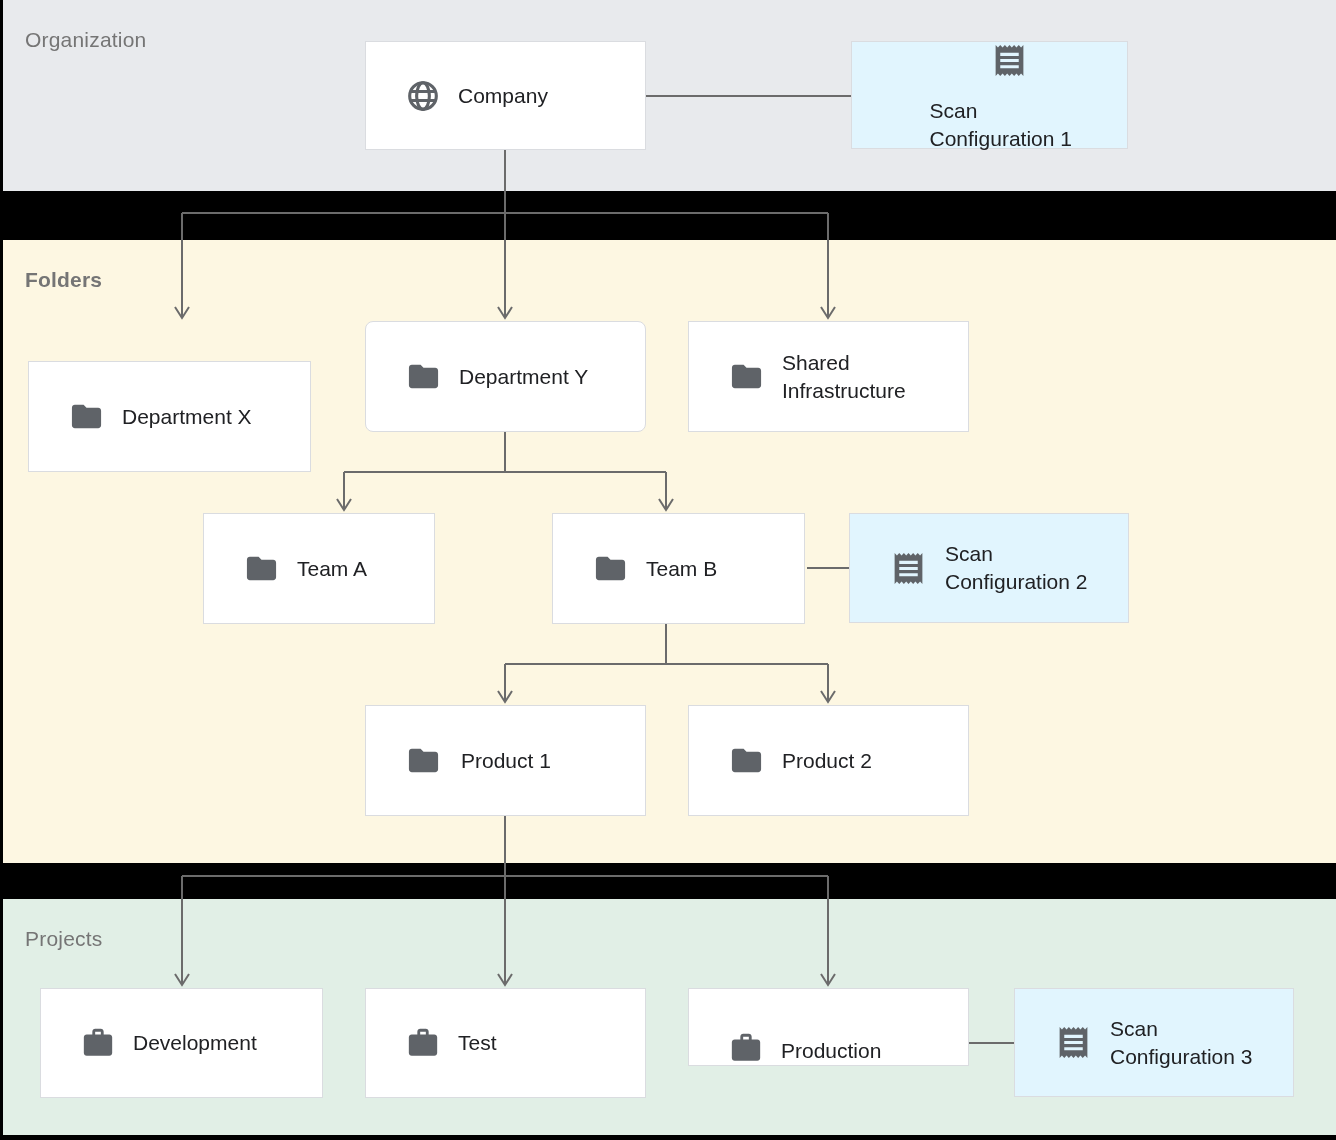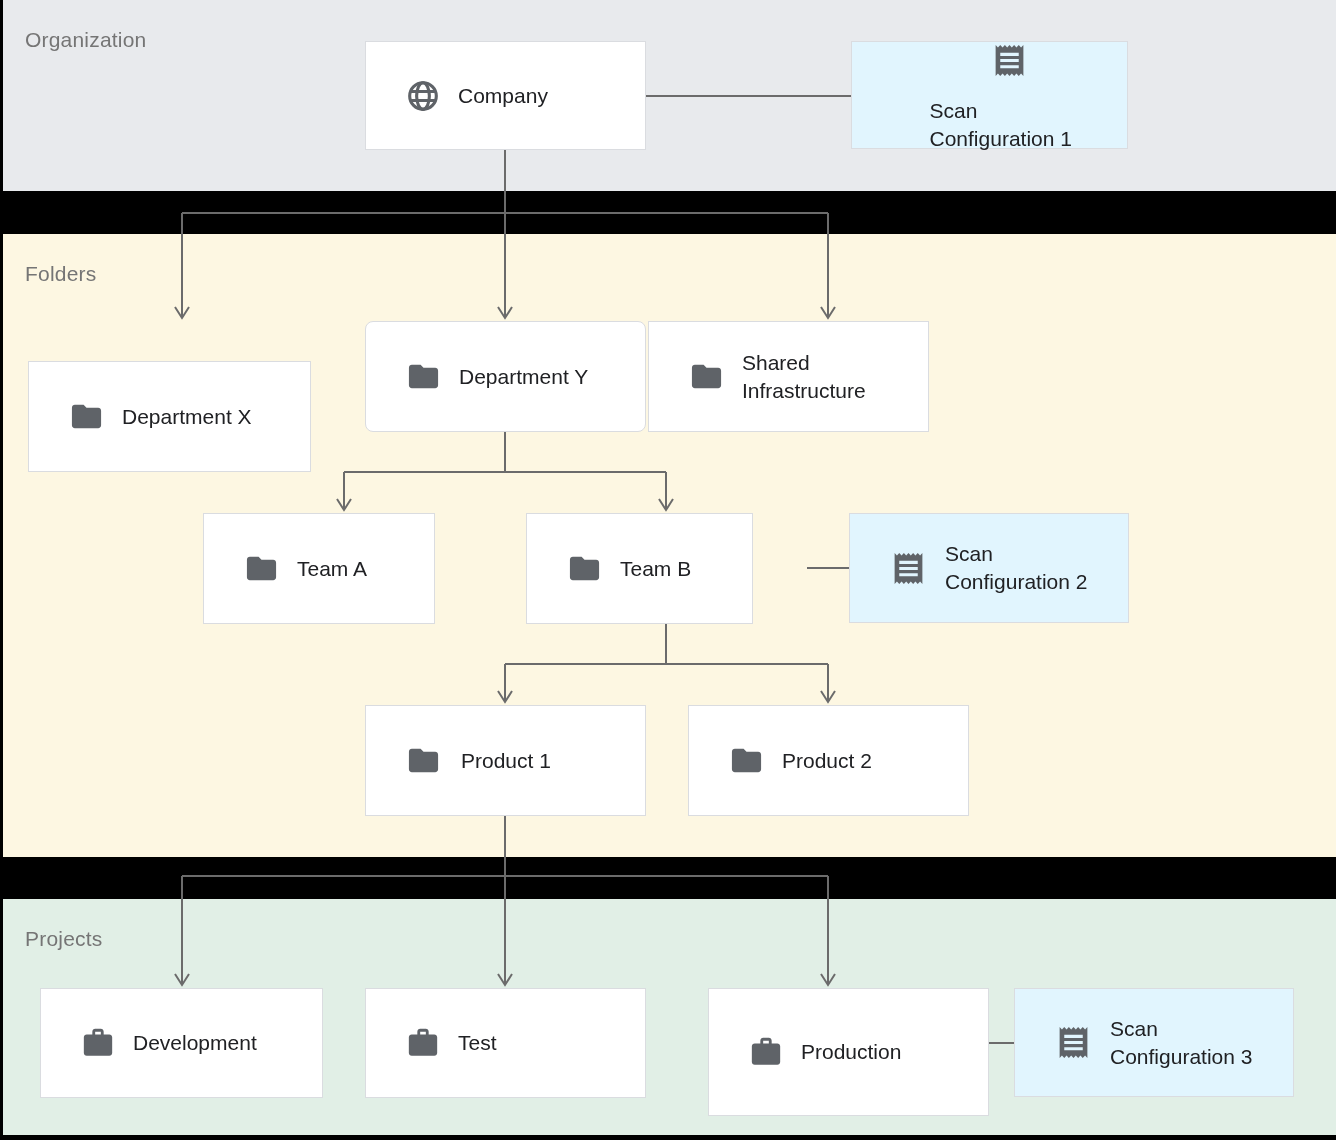--- a/index.html
+++ b/index.html
@@ -22,21 +22,21 @@
   .stage {
     position: relative;
     width: 1336px;
     height: 1140px;
     background: var(--backdrop);
     overflow: hidden;
   }
 
   .band { position: absolute; left: 3px; width: 1333px; }
   .band-organization { top: 0;   height: 191px; background: var(--band-organization); }
-  .band-folders      { top: 234px; height: 623px; background: var(--band-folders); }
+  .band-folders      { top: 240px; height: 623px; background: var(--band-folders); font-weight: bold; }
   .band-projects     { top: 899px; height: 236px; background: var(--band-projects); }
 
   .band-label {
     position: absolute;
     left: 22px;
     top: 28px;
     font-size: 21px;
     color: var(--band-label-text);
     letter-spacing: 0.2px;
   }
@@ -59,29 +59,29 @@
   .node.scan .label { max-width: 160px; }
 
   .icon { display: inline-flex; flex: 0 0 auto; }
   .icon svg { display: block; }
 
   
   .n-company     { left: 365px;  top: 41px;  width: 281px; height: 109px; }
   .n-scan1       { left: 851px;  top: 41px;  width: 277px; height: 108px; flex-direction: column; }
   .n-deptx       { left: 28px;   top: 321px; width: 283px; height: 111px; margin-top: 40px; }
   .n-depty       { left: 365px;  top: 321px; width: 281px; height: 111px; border-radius: 8px; }
-  .n-shared      { left: 648px;  top: 321px; width: 281px; height: 111px; }
+  .n-shared      { left: 688px;  top: 321px; width: 281px; height: 111px; }
   .n-teama       { left: 203px;  top: 513px; width: 232px; height: 111px; }
-  .n-teamb       { left: 526px;  top: 513px; width: 227px; height: 111px; }
+  .n-teamb       { left: 552px;  top: 513px; width: 253px; height: 111px; }
   .n-scan2       { left: 849px;  top: 513px; width: 280px; height: 110px; }
   .n-product1    { left: 365px;  top: 705px; width: 281px; height: 111px; gap: 20px; }
   .n-product2    { left: 688px;  top: 705px; width: 281px; height: 111px; }
   .n-development { left: 40px;   top: 988px; width: 283px; height: 110px; }
   .n-test        { left: 365px;  top: 988px; width: 281px; height: 110px; }
-  .n-production  { left: 708px;  top: 988px; width: 281px; height: 128px; }
+  .n-production  { left: 688px;  top: 988px; width: 281px; height: 78px; align-items: flex-end; }
   .n-scan3       { left: 1014px; top: 988px; width: 280px; height: 109px; align-items: center; }
 
   .node.scan { background: var(--scan-config-bg); }
 
   .connectors {
     position: absolute;
     left: 0; top: 0;
     width: 1336px; height: 1140px;
     pointer-events: none;
   }

